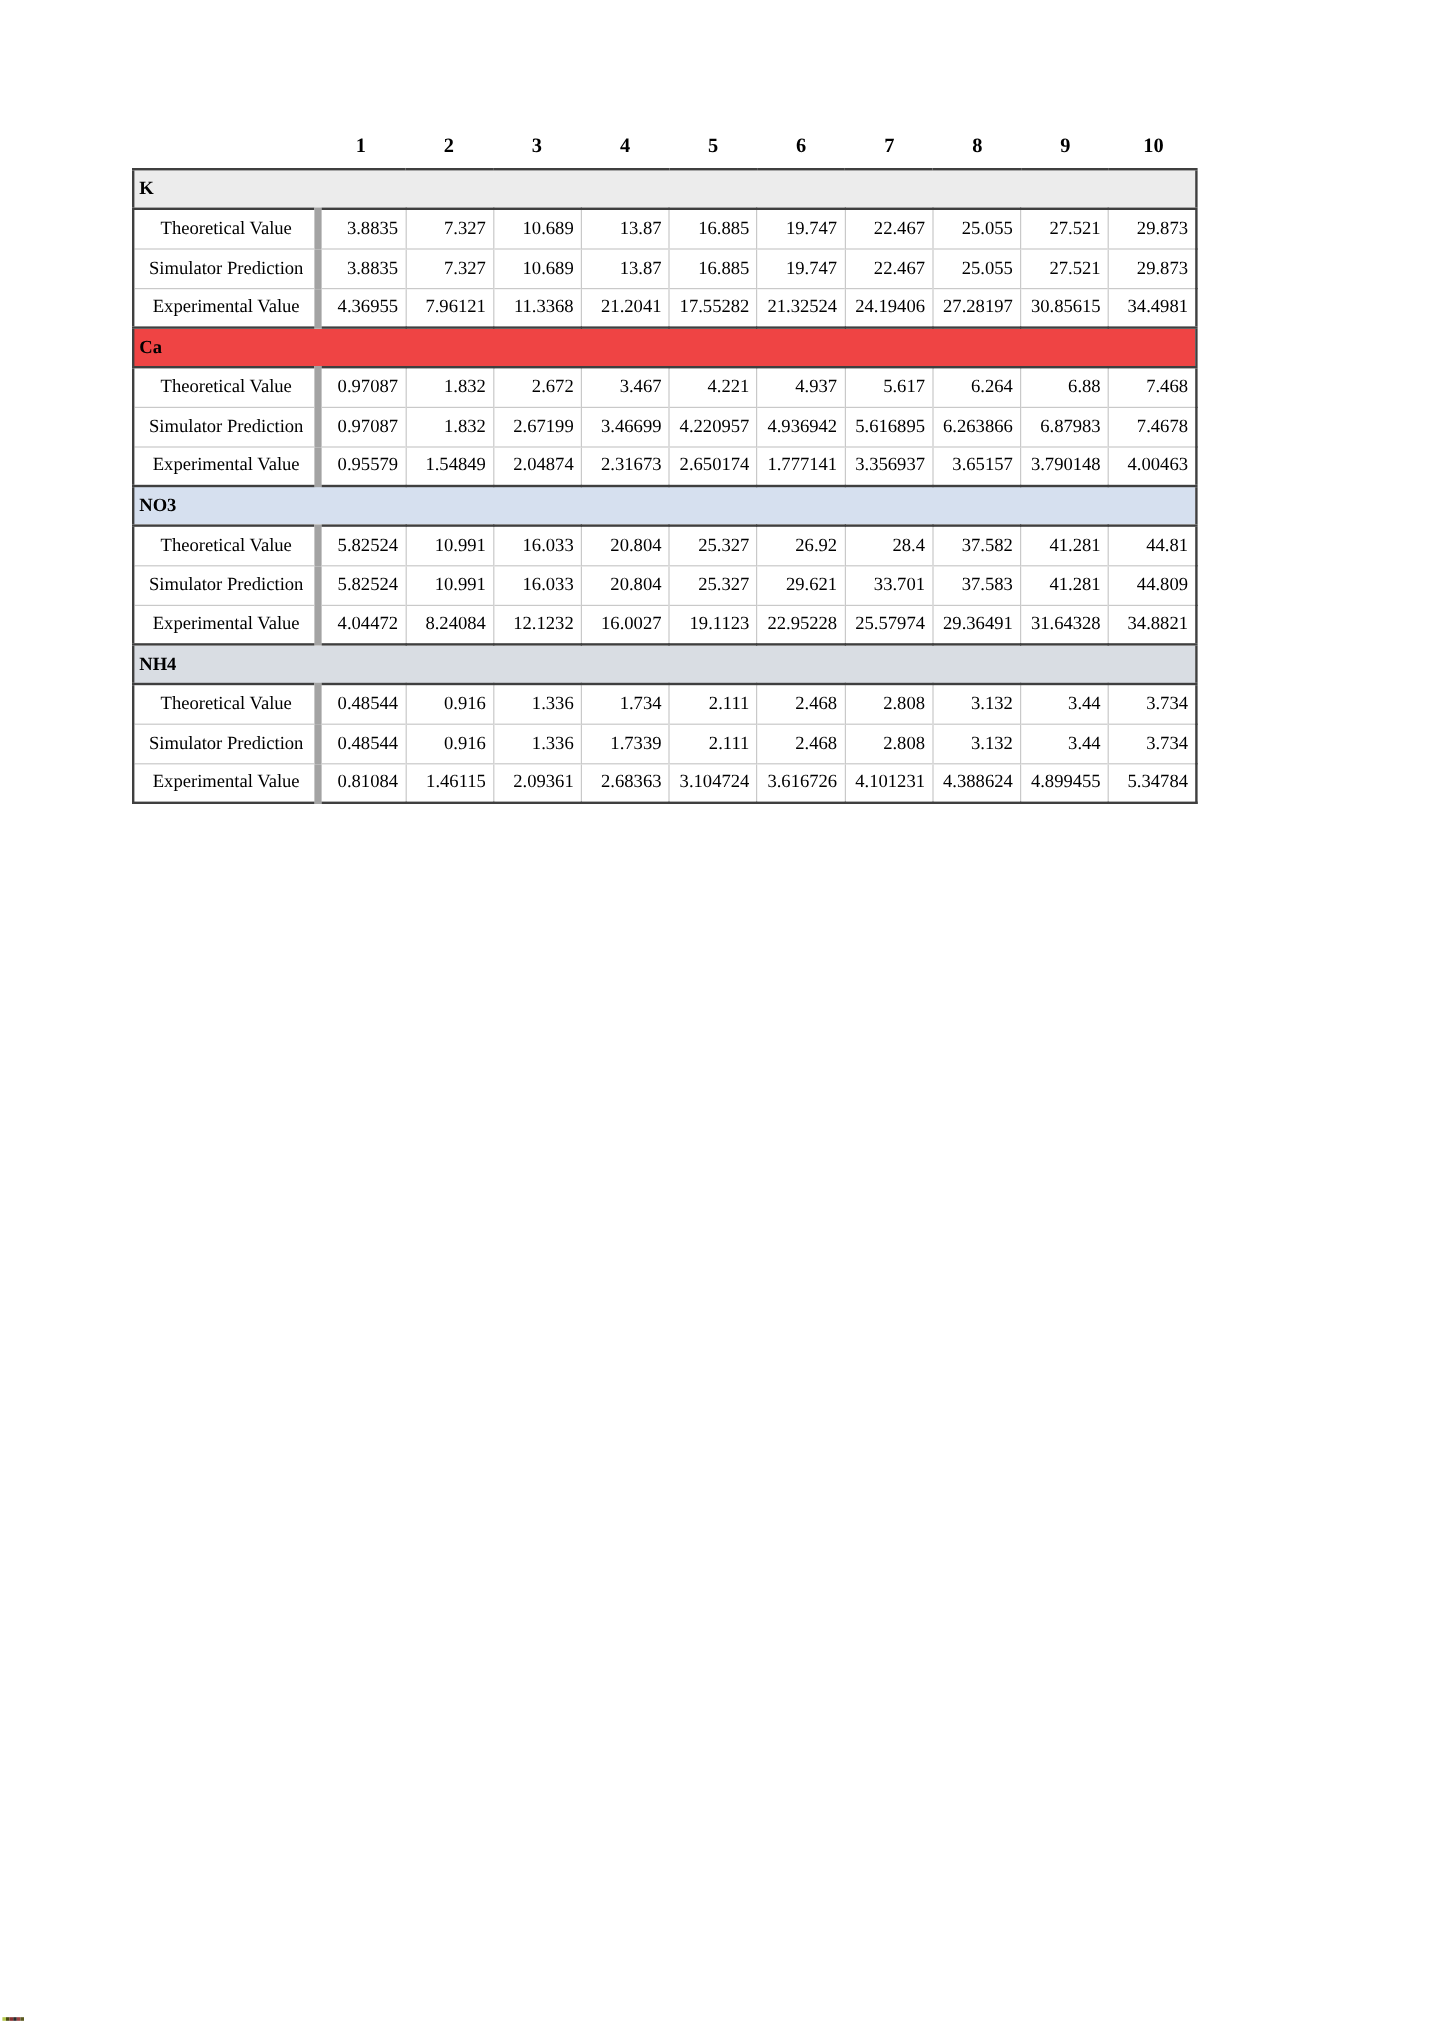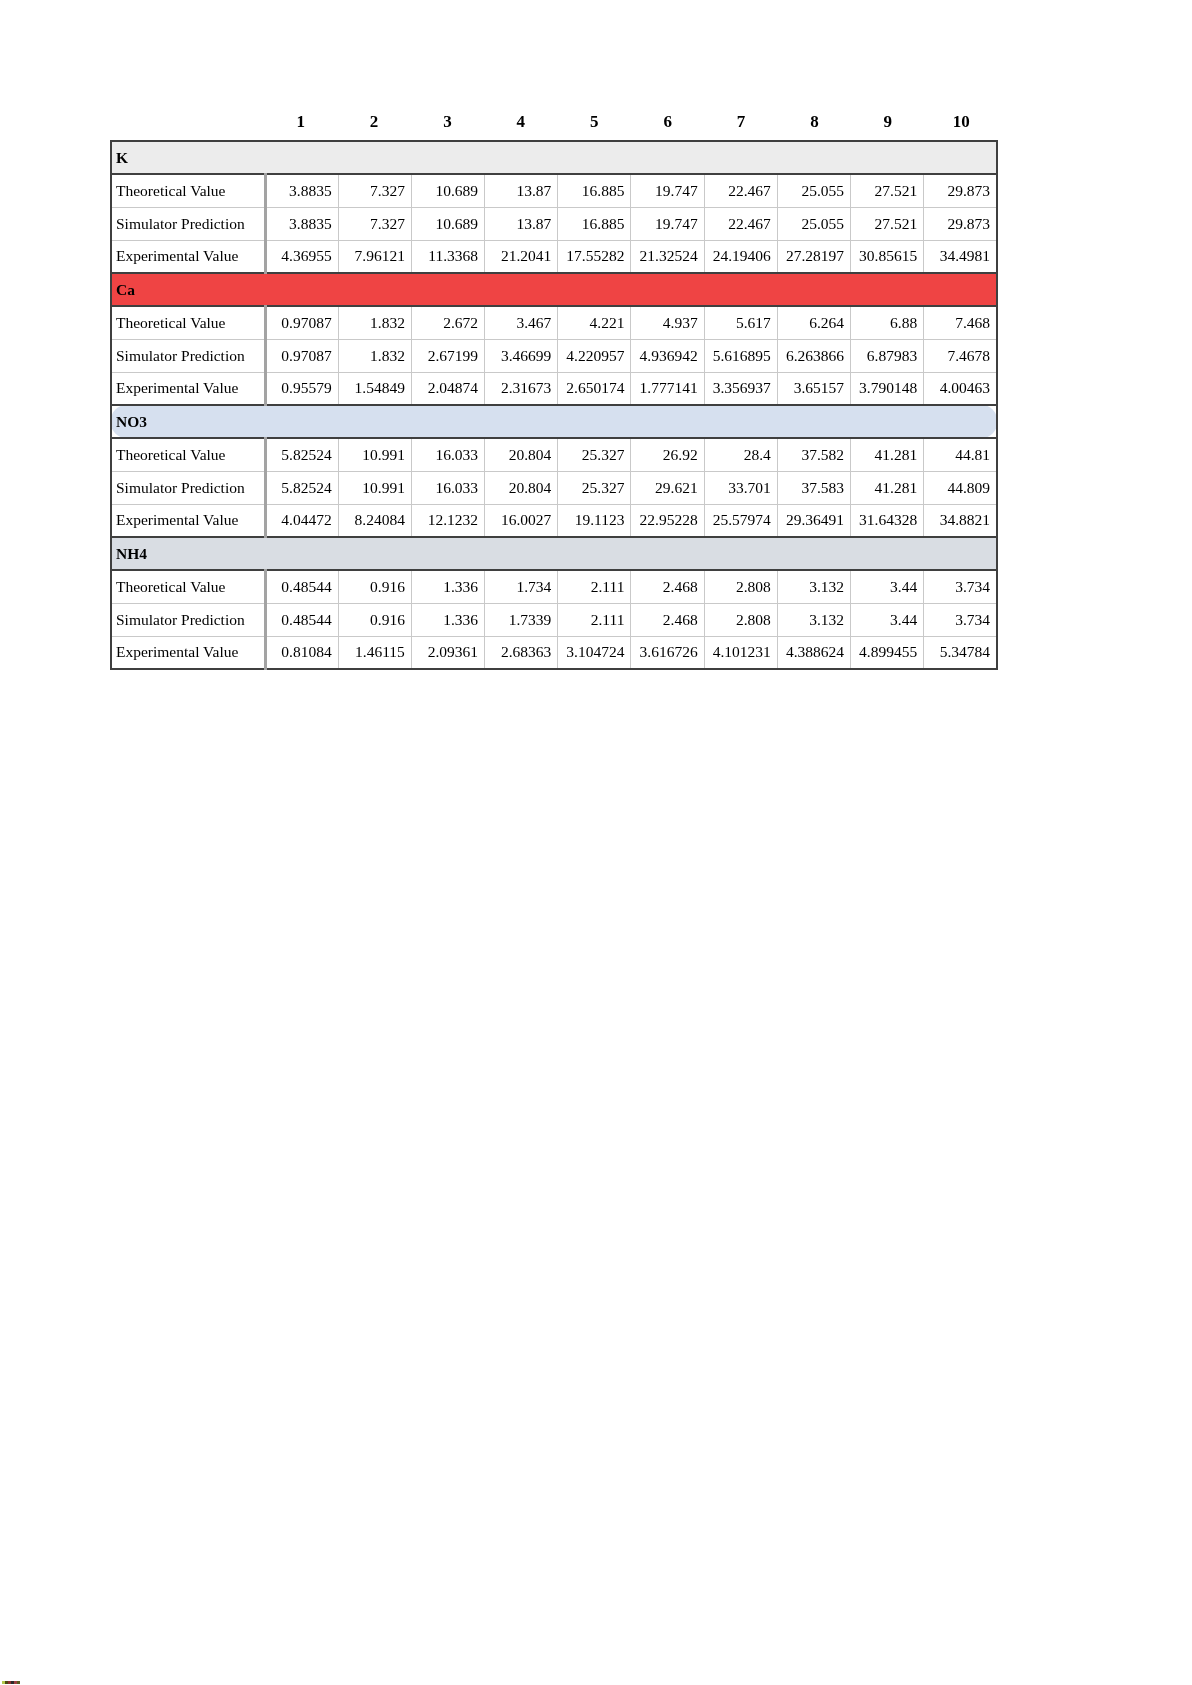--- a/index.html
+++ b/index.html
@@ -49,23 +49,23 @@
   }
   .section-cell {
     font-weight: bold;
     font-size: 16.5px;
     text-align: left;
     padding-left: 4px;
     border-top: 2px solid #3f3f3f;
     border-bottom: 2px solid #3f3f3f;
   }
   .row-label {
-    text-align: left;
+    text-align: center;
     padding-left: 4px;
-    border-right: 3px solid #a3a3a3;
+    border-right: 6px solid #a3a3a3;
     border-top: 1px solid #c9c9c9;
   }
   .val {
     text-align: right;
     padding-right: 6px;
     border-left: 1px solid #c9c9c9;
     border-top: 1px solid #c9c9c9;
   }
 
   
@@ -206,21 +206,21 @@
           <td class="val">2.04874</td>
           <td class="val">2.31673</td>
           <td class="val">2.650174</td>
           <td class="val">1.777141</td>
           <td class="val">3.356937</td>
           <td class="val">3.65157</td>
           <td class="val">3.790148</td>
           <td class="val">4.00463</td>
         </tr>
         <tr>
-          <td colspan="11" class="section-cell" style="background: rgb(214, 224, 239); border-radius: 15px;">NO3</td>
+          <td colspan="11" class="section-cell" style="background: rgb(214, 224, 239);">NO3</td>
         </tr>
         <tr>
           <td class="row-label">Theoretical Value</td>
           <td class="val">5.82524</td>
           <td class="val">10.991</td>
           <td class="val">16.033</td>
           <td class="val">20.804</td>
           <td class="val">25.327</td>
           <td class="val">26.92</td>
           <td class="val">28.4</td>

